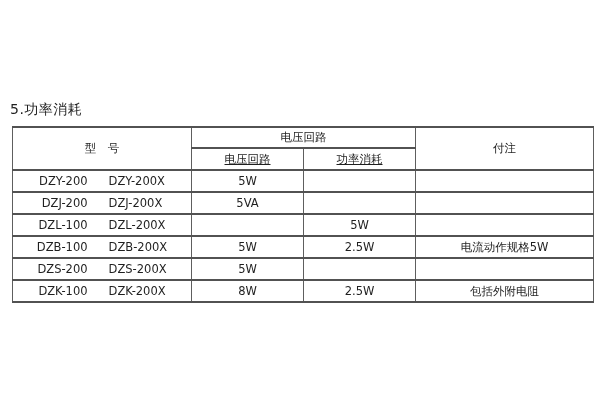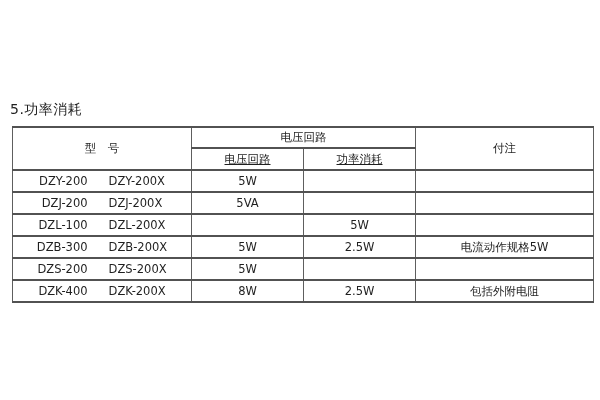--- a/index.html
+++ b/index.html
@@ -116,21 +116,21 @@
           </span>
         </td>
         <td></td>
         <td>5W</td>
         <td></td>
       </tr>
 
       <tr class="data-row">
         <td>
           <span class="model-wrap">
-            <span>DZB-300</span>
+            <span>DZB-100</span>
             <span>DZB-200X</span>
           </span>
         </td>
         <td>5W</td>
         <td>2.5W</td>
         <td>电流动作规格5W</td>
       </tr>
 
       <tr class="data-row">
         <td>
@@ -140,21 +140,21 @@
           </span>
         </td>
         <td>5W</td>
         <td></td>
         <td></td>
       </tr>
 
       <tr class="data-row">
         <td>
           <span class="model-wrap">
-            <span>DZK-400</span>
+            <span>DZK-100</span>
             <span>DZK-200X</span>
           </span>
         </td>
         <td>8W</td>
         <td>2.5W</td>
         <td>包括外附电阻</td>
       </tr>
 
     </tbody>
   </table>

